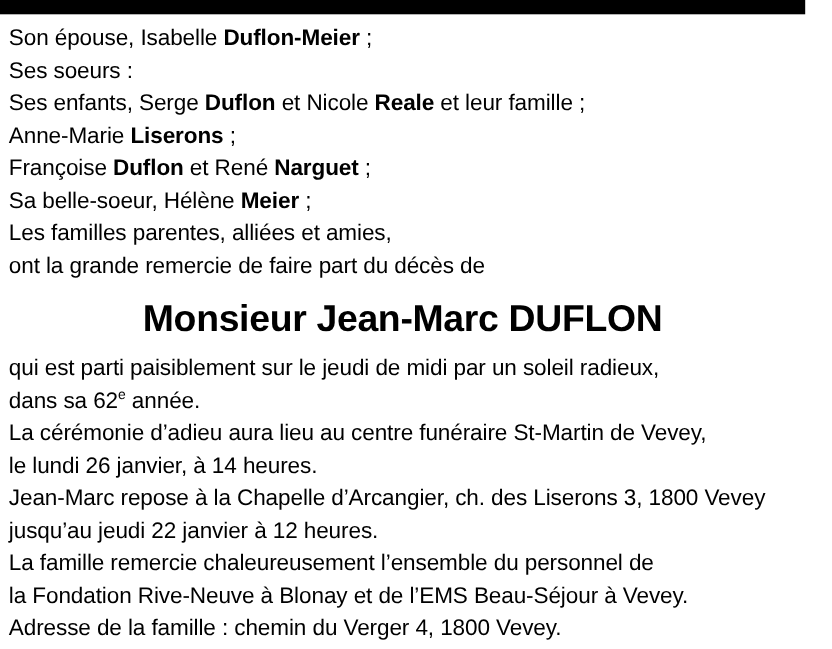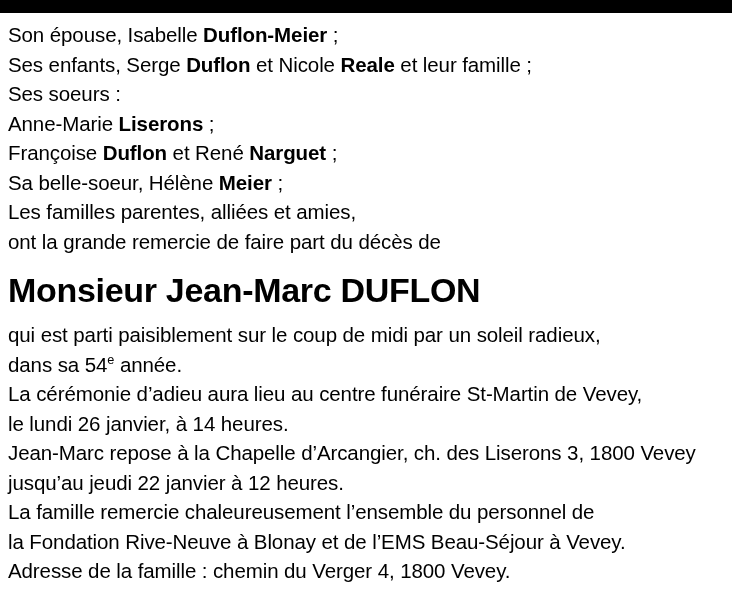--- a/index.html
+++ b/index.html
@@ -32,20 +32,21 @@
   .line {
     font-size: 20.5px;
     line-height: 29.5px;
     white-space: pre-wrap;
     letter-spacing: -0.1px;
   }
   .line b, .nm {
     font-weight: bold;
   }
   .deceased {
+    text-align: center;
     font-size: 34px;
     font-weight: bold;
     line-height: 42px;
     letter-spacing: -0.3px;
     margin: 13px 0 9px 0;
   }
   .sup {
     font-size: 0.62em;
     vertical-align: super;
     line-height: 0;
@@ -55,32 +56,32 @@
   }
 </style>
 </head>
 <body>
 
 <div id="notice">
   <div class="top-rule"></div>
   <div class="body-wrap">
     <div id="intro-block">
         <div class="line"><span class="seg">Son épouse, Isabelle </span><b class="nm">Duflon-Meier</b><span class="seg"> ;</span></div>
+        <div class="line"><span class="seg">Ses soeurs :</span></div>
         <div class="line"><span class="seg">Ses enfants, Serge </span><b class="nm">Duflon</b><span class="seg"> et Nicole </span><b class="nm">Reale</b><span class="seg"> et leur famille ;</span></div>
-        <div class="line"><span class="seg">Ses soeurs :</span></div>
         <div class="line"><span class="seg">Anne-Marie </span><b class="nm">Liserons</b><span class="seg"> ;</span></div>
         <div class="line"><span class="seg">Françoise </span><b class="nm">Duflon</b><span class="seg"> et René </span><b class="nm">Narguet</b><span class="seg"> ;</span></div>
         <div class="line"><span class="seg">Sa belle-soeur, Hélène </span><b class="nm">Meier</b><span class="seg"> ;</span></div>
         <div class="line"><span class="seg">Les familles parentes, alliées et amies,</span></div>
         <div class="line"><span class="seg">ont la grande remercie de faire part du décès de</span></div>
       </div>
     <div class="deceased">Monsieur Jean-Marc DUFLON</div>
     <div id="body-block">
-        <div class="line"><span class="seg">qui est parti paisiblement sur le coup de midi par un soleil radieux,</span></div>
-        <div class="line"><span class="seg">dans sa 54</span><sup class="sup">e</sup><span class="seg"> année.</span></div>
+        <div class="line"><span class="seg">qui est parti paisiblement sur le jeudi de midi par un soleil radieux,</span></div>
+        <div class="line"><span class="seg">dans sa 62</span><sup class="sup">e</sup><span class="seg"> année.</span></div>
         <div class="line"><span class="seg">La cérémonie d’adieu aura lieu au centre funéraire St-Martin de Vevey,</span></div>
         <div class="line"><span class="seg">le lundi 26 janvier, à 14 heures.</span></div>
         <div class="line"><span class="seg">Jean-Marc repose à la Chapelle d’Arcangier, ch. des Liserons 3, 1800 Vevey</span></div>
         <div class="line"><span class="seg">jusqu’au jeudi 22 janvier à 12 heures.</span></div>
         <div class="line"><span class="seg">La famille remercie chaleureusement l’ensemble du personnel de</span></div>
         <div class="line"><span class="seg">la Fondation Rive-Neuve à Blonay et de l’EMS Beau-Séjour à Vevey.</span></div>
         <div class="line"><span class="seg">Adresse de la famille : chemin du Verger 4, 1800 Vevey.</span></div>
       </div>
   </div>
 </div>

